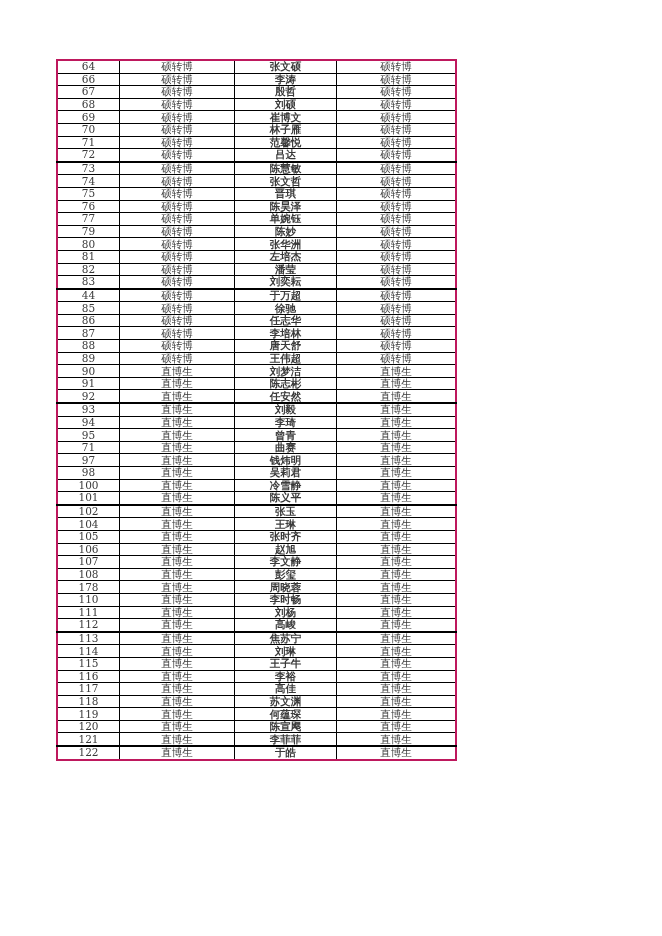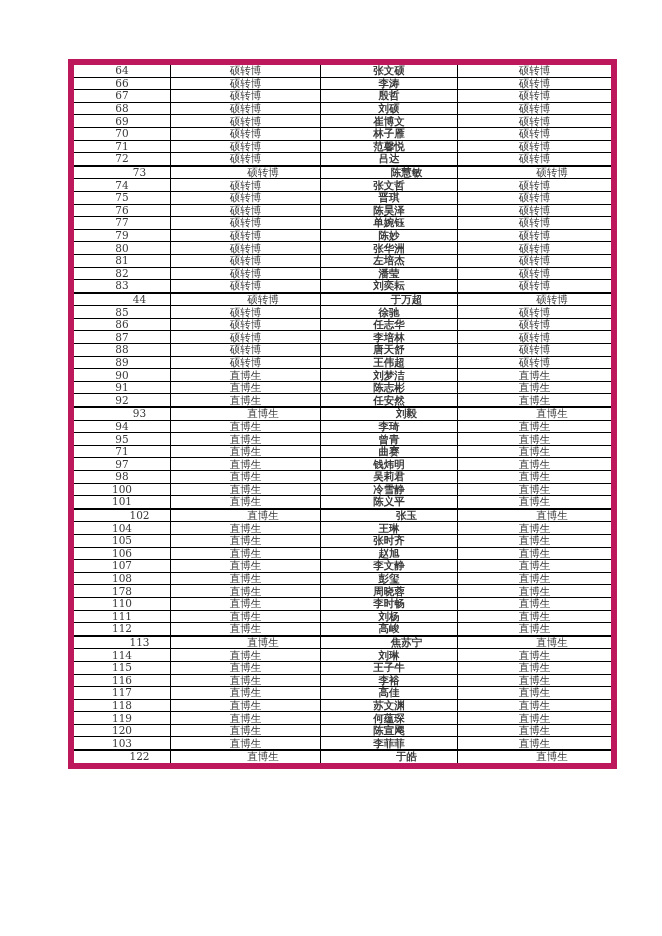--- a/index.html
+++ b/index.html
@@ -1,27 +1,27 @@
 <!DOCTYPE html>
 <html><head>
 <meta charset="utf-8">
 <style>
   html, body { margin:0; padding:0; background:#ffffff; }
   body { width:662px; height:936px; position:relative; overflow:hidden;
          font-family:"DejaVu Serif","Liberation Serif",serif; }
   #sheet { position:absolute; left:56px; top:59px; border-collapse:collapse;
-           border:6px solid #be185d;margin-left:12px; }
+           border:2px solid #be185d; }
   #sheet td { height:11.6px; padding:0; font-size:10.5px; line-height:11px;
               color:#3a3a3a; text-align:center; border-top:1px solid #000;
               border-bottom:1px solid #000; white-space:nowrap; overflow:hidden; }
   #sheet td.c0 { width:61px; border-right:1px solid #000; }
   #sheet td.c1 { width:114px; border-left:1px solid #000; border-right:1px solid #000; }
   #sheet td.c2 { width:101px; border-right:1px solid #000;font-weight:bold; }
   #sheet td.c3 { width:118px; }
-  #sheet tr.thick td { border-top:2px solid #000;padding-left:35px; }
+  #sheet tr.thick td { border-top:2px solid #000; }
 </style>
 </head>
 <body>
 
 <table id="sheet">
   <tbody id="sheet-body">
       <tr>
         <td class="c0">64</td>
         <td class="c1">硕转博</td>
         <td class="c2">张文硕</td>
@@ -333,21 +333,21 @@
         <td class="c2">何蕴琛</td>
         <td class="c3">直博生</td>
       </tr>
       <tr>
         <td class="c0">120</td>
         <td class="c1">直博生</td>
         <td class="c2">陈宣飔</td>
         <td class="c3">直博生</td>
       </tr>
       <tr>
-        <td class="c0">103</td>
+        <td class="c0">121</td>
         <td class="c1">直博生</td>
         <td class="c2">李菲菲</td>
         <td class="c3">直博生</td>
       </tr>
       <tr class="thick">
         <td class="c0">122</td>
         <td class="c1">直博生</td>
         <td class="c2">于皓</td>
         <td class="c3">直博生</td>
       </tr>

